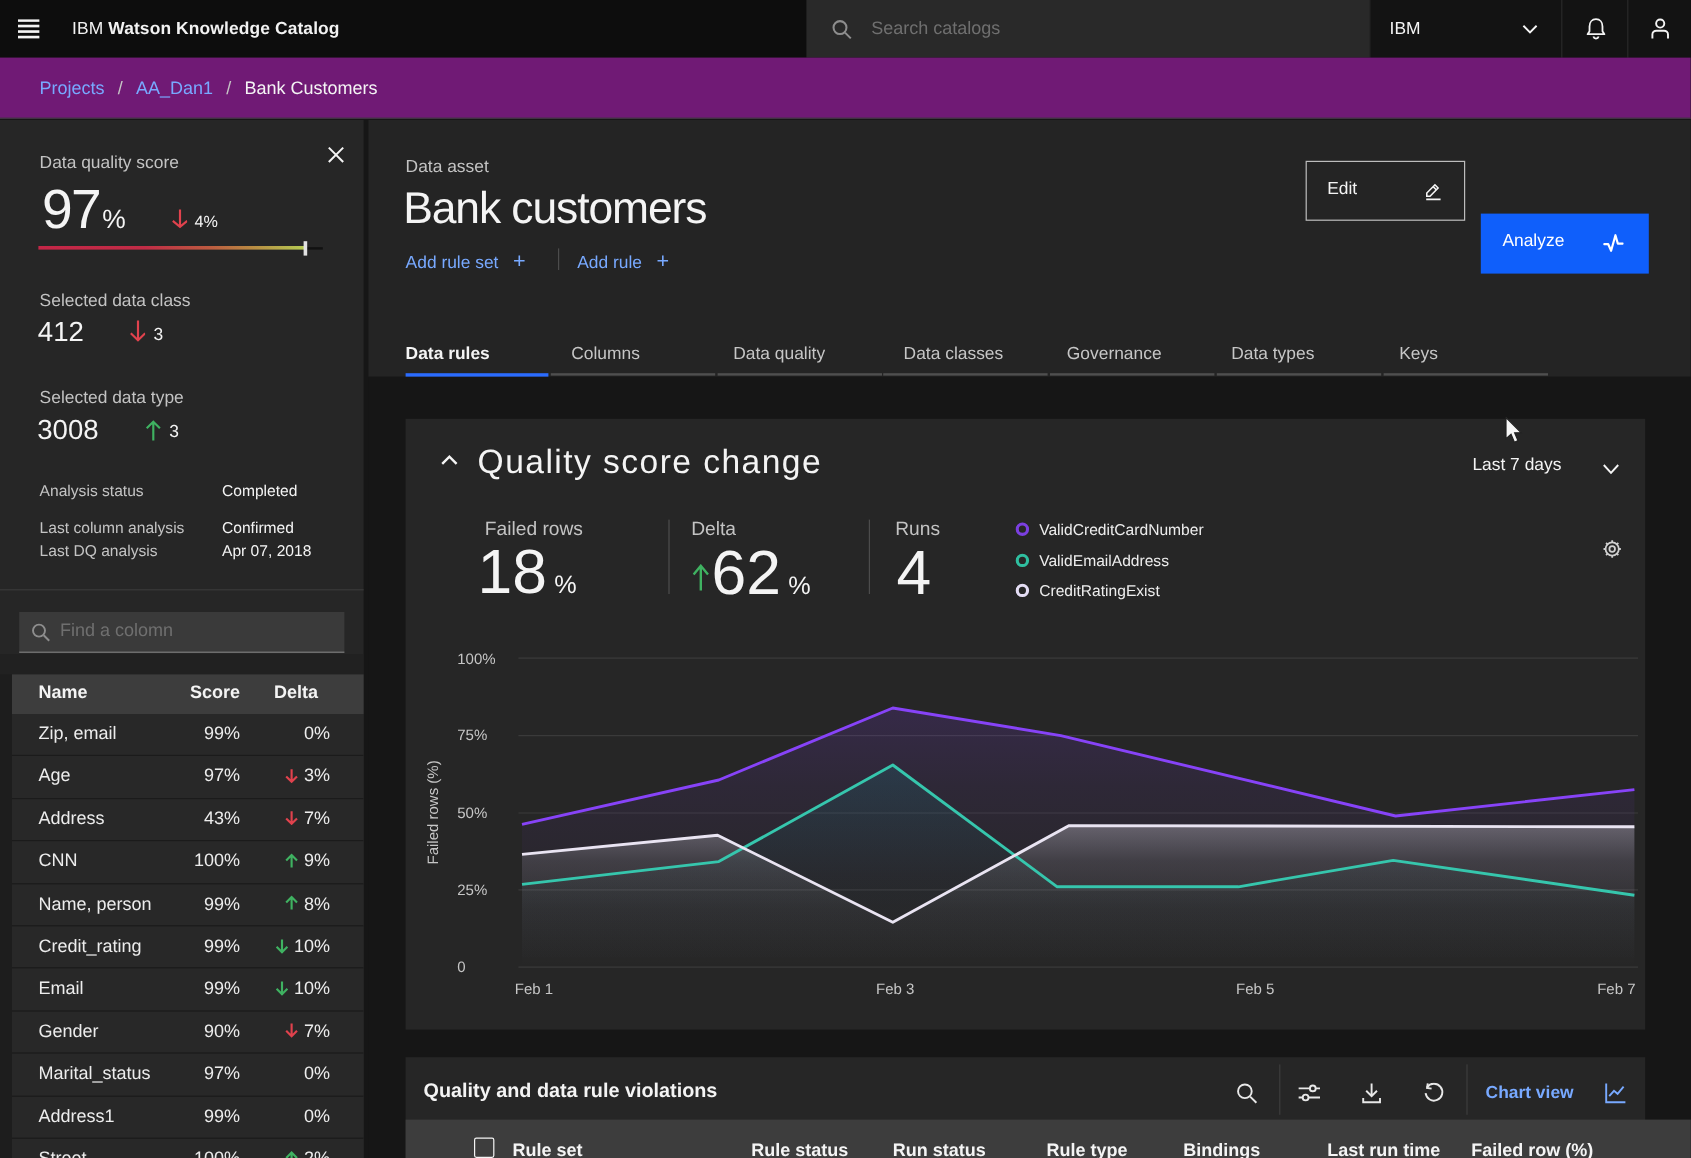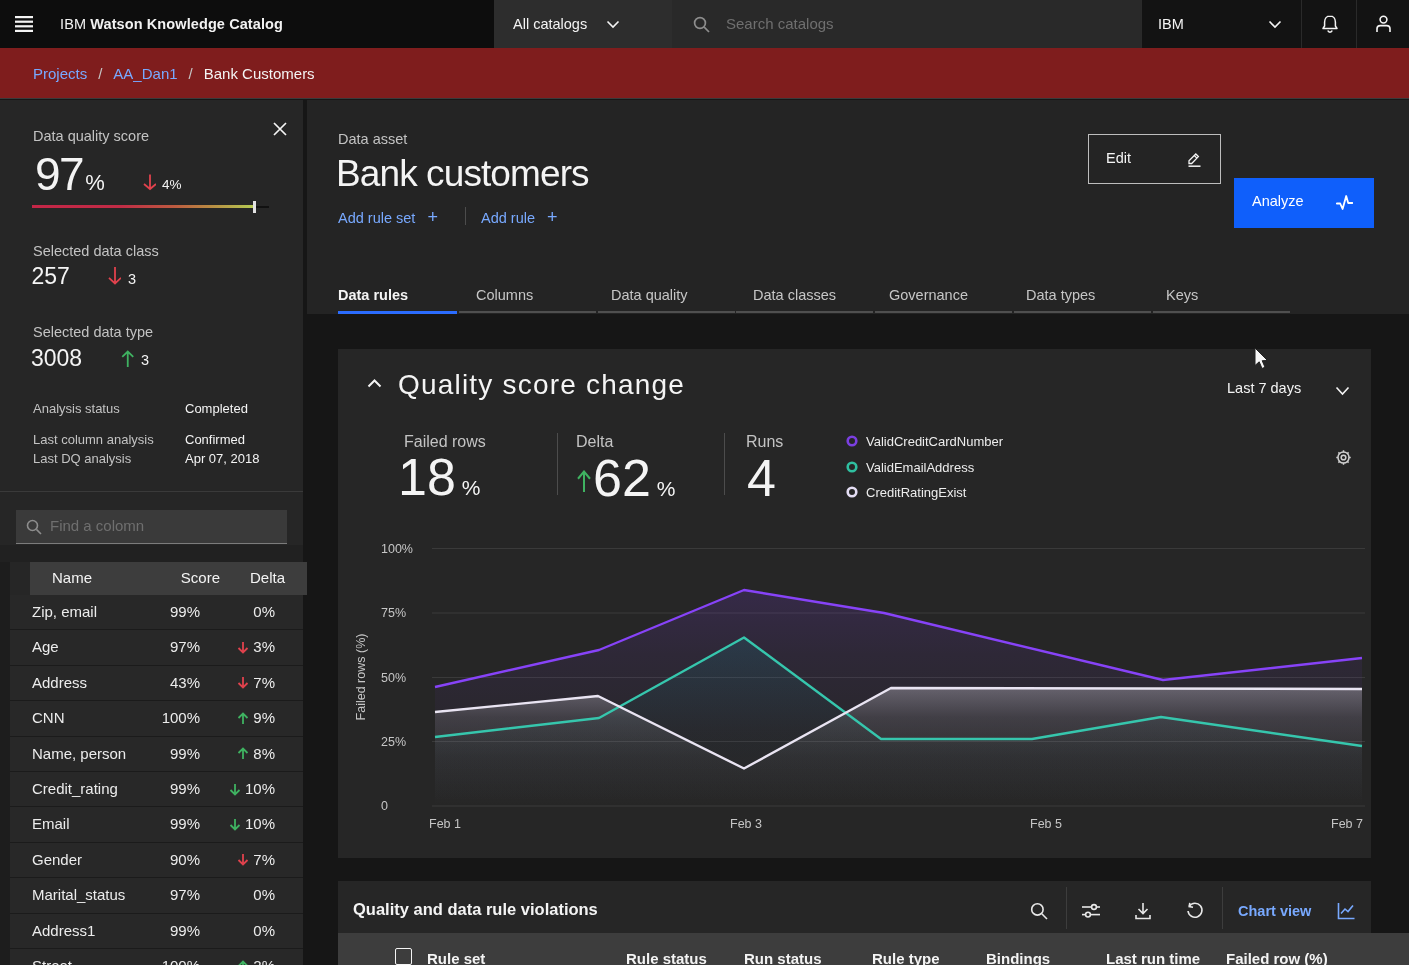--- a/index.html
+++ b/index.html
@@ -13,21 +13,21 @@
   .brand b { font-weight:700; }
   .hdr-catalogs { position:absolute; left:494px; top:0; width:178px; height:48px; background:#2d2d2d; }
   .hdr-catalogs span { position:absolute; left:19px; top:0; height:48px; line-height:48px; font-size:14.5px; color:#f4f4f4; }
   .hdr-search { position:absolute; left:672px; top:0; width:469px; height:48px; background:#292929; }
   .hdr-search span { position:absolute; left:54px; top:0; height:48px; line-height:48px; font-size:15px; color:#6f6f6f; }
   .hdr-ibm { position:absolute; left:1141px; top:0; width:160px; height:48px; background:#131313; border-left:1px solid #2a2a2a; }
   .hdr-ibm span { position:absolute; left:16px; top:0; height:48px; line-height:48px; font-size:14.5px; }
   .hdr-icon { position:absolute; top:0; height:48px; background:#131313; border-left:1px solid #2a2a2a; }
 
   
-  .crumbbar { position:absolute; left:0; top:48px; width:1409px; height:51px; background:#7f1d1d; border-bottom:1px solid #3a3a3a; }
+  .crumbbar { position:absolute; left:0; top:48px; width:1409px; height:51px; background:#701a75; border-bottom:1px solid #3a3a3a; }
   .crumbbar .in { position:absolute; left:33px; top:0; height:51px; line-height:51px; font-size:15px; }
   .crumbbar a { color:#78a9ff; text-decoration:none; }
   .crumbbar .sep { color:#c6c6c6; padding:0 11px; }
   .crumbbar .cur { color:#f4f4f4; }
 
   
   .sidebar { position:absolute; left:0; top:100px; width:303px; height:865px; background:#262626; }
   .lbl { font-size:14.5px; color:#c3c3c3; }
   .sb-close { position:absolute; left:273px; top:22px; width:14px; height:14px; }
   .score-num { position:absolute; left:35px; top:46.5px; font-size:46px; color:#f4f4f4; letter-spacing:-1.5px; }
@@ -36,21 +36,21 @@
   .grad-bar { position:absolute; left:0; top:2px; width:222px; height:3px; background:linear-gradient(90deg,#c42647 0%,#c12c46 40%,#bd5a40 64%,#b98a42 80%,#b5c150 97%,#b7cb54 100%); }
   .grad-rest { position:absolute; left:224px; top:2.5px; width:13px; height:2.5px; background:#111111; }
   .grad-tick { position:absolute; left:221px; top:-2.5px; width:3px; height:12px; background:#e2e2e2; }
   .stat-num { font-size:23px; color:#f4f4f4; }
   .kv { position:absolute; left:33px; width:250px; font-size:13px; }
   .kv .k { color:#c3c3c3; } .kv .v { position:absolute; left:152px; color:#f4f4f4; }
 
   .sb-search { position:absolute; left:16px; top:410px; width:271px; height:34px; background:#3a3a3a; border-bottom:1px solid #7c7c7c; }
   .sb-search span { position:absolute; left:34px; top:7px; font-size:15px; color:#6f6f6f; }
   .sb-dark { position:absolute; left:0; top:445px; width:303px; height:17px; background:#212121; }
-  .sb-thead { position:absolute; left:10px; top:462px; width:293px; height:33px; background:#3d3d3d; font-weight:400; font-size:15px;margin-left:20px; }
+  .sb-thead { position:absolute; left:10px; top:462px; width:293px; height:33px; background:#3d3d3d; font-weight:700; font-size:15px; }
   .sb-rows { position:absolute; left:10px; top:495px; width:293px; height:370px; background:#282828; }
   .srow { position:absolute; left:0; width:293px; height:35.4px; border-bottom:1px solid #1b1b1b; font-size:15px; color:#ececec; }
   .cname { position:absolute; left:22px; top:8px; }
   .cscore { position:absolute; left:90px; width:100px; top:8px; text-align:right; }
   .cdelta { position:absolute; left:155px; width:110px; top:8px; text-align:right; }
 
   
   .mainhead { position:absolute; left:307px; top:100px; width:1102px; height:214px; background:#242424; }
   .content { position:absolute; left:307px; top:314px; width:1102px; height:651px; background:#161616; }
   .card1 { position:absolute; left:338px; top:349px; width:1033px; height:509px; background:#262626; }
@@ -72,26 +72,20 @@
 <div class="topbar">
   <svg class="abs" style="left:15px;top:16px" width="18" height="17" viewBox="0 0 18 17">
     <g fill="#f4f4f4">
         <rect x="0" y="0" width="18" height="2.2"></rect>
         <rect x="0" y="4.6" width="18" height="2.2"></rect>
         <rect x="0" y="9.2" width="18" height="2.2"></rect>
         <rect x="0" y="13.8" width="18" height="2.2"></rect>
       </g>
   </svg>
   <div class="brand">IBM&nbsp;<b>Watson Knowledge Catalog</b></div>
-  <div class="hdr-catalogs">
-    <span>All catalogs</span>
-    <svg class="abs" style="left:112px;top:18px" width="14" height="12" viewBox="0 0 14 12">
-        <path d="M1.5 3.5 L7 9 L12.5 3.5" fill="none" stroke="#f4f4f4" stroke-width="1.6"></path>
-      </svg>
-  </div>
   <div class="hdr-search">
     <svg class="abs" style="left:21px;top:16px" width="17" height="17" viewBox="0 0 17 17">
         <circle cx="7" cy="7" r="5.4" fill="none" stroke="#8d8d8d" stroke-width="1.7"></circle>
         <line x1="11.2" y1="11.2" x2="16" y2="16" stroke="#8d8d8d" stroke-width="1.7"></line>
       </svg>
     <span>Search catalogs</span>
   </div>
   <div class="hdr-ibm">
     <span>IBM</span>
     <svg class="abs" style="left:126px;top:19px" width="14" height="11" viewBox="0 0 14 11">
@@ -126,21 +120,21 @@
       <path d="M7.0 1 L7.0 15.5 M1 10.54 L7.0 15.5 L13 10.54" fill="none" stroke="#e0424d" stroke-width="1.8"></path>
     </svg>
   <div class="abs" style="left:162px;top:77px;font-size:13.5px;">4%</div>
   <div class="grad-wrap">
       <div class="grad-bar"></div>
       <div class="grad-rest"></div>
       <div class="grad-tick"></div>
     </div>
 
   <div class="abs lbl" style="left:33px;top:143px">Selected data class</div>
-  <div class="abs stat-num" style="left:31.5px;top:163px">257</div>
+  <div class="abs stat-num" style="left:31.5px;top:163px">412</div>
   <svg class="abs" style="left:108px;top:165.5px" width="13" height="19" viewBox="0 0 13 19">
       <path d="M7.0 1 L7.0 17.5 M1 11.78 L7.0 17.5 L13 11.78" fill="none" stroke="#e0424d" stroke-width="1.8"></path>
     </svg>
   <div class="abs" style="left:128px;top:170.6px;font-size:14.5px">3</div>
 
   <div class="abs lbl" style="left:33px;top:224px">Selected data type</div>
   <div class="abs stat-num" style="left:31px;top:245px">3008</div>
   <svg class="abs" style="left:121px;top:249.5px" width="13.5" height="18" viewBox="0 0 13 18">
       <path d="M6.5 17 L6.5 1.5 M1 6.84 L6.5 1.5 L12 6.84" fill="none" stroke="#3fb261" stroke-width="1.8"></path>
     </svg>

